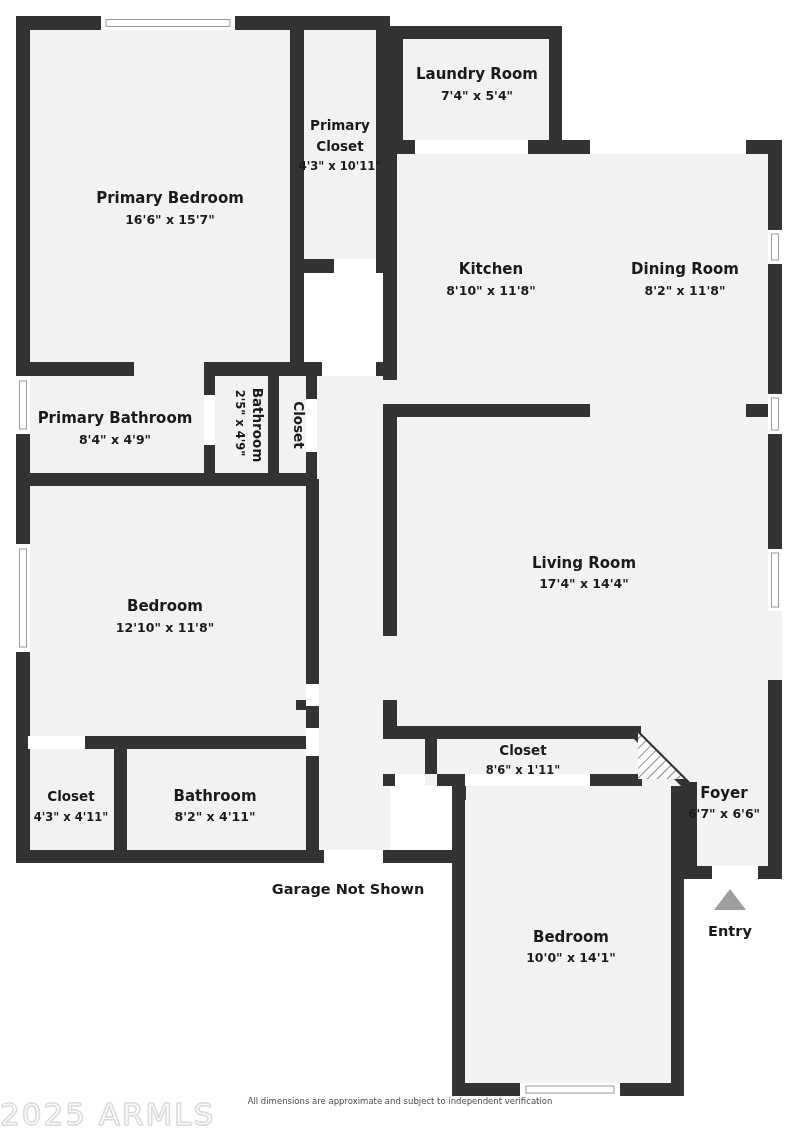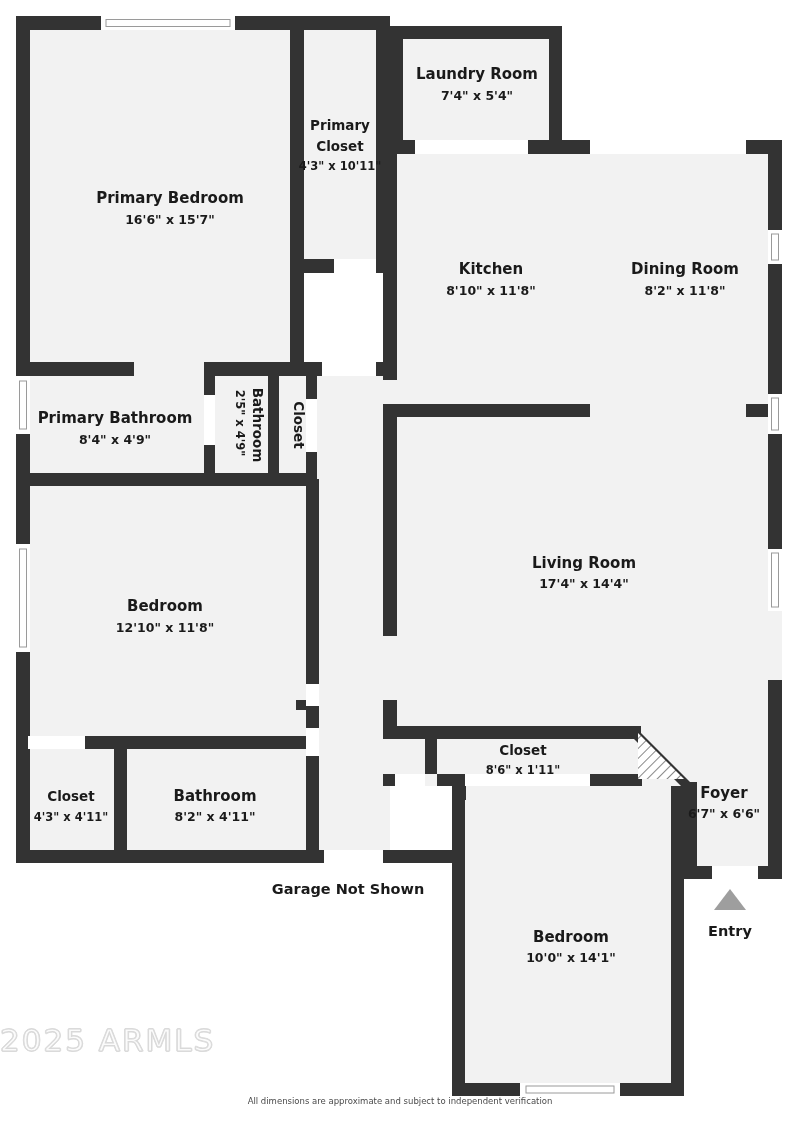--- a/index.html
+++ b/index.html
@@ -65,21 +65,21 @@
   }
   .disclaimer {
     font-family: "DejaVu Sans", "Liberation Sans", sans-serif;
     font-size: 8.5px;
     fill: #4a4a4a;
     text-anchor: middle;
   }
   .watermark {
     position: absolute;
     left: 0px;
-    top: 1022px;
+    top: 1096px;
     font-family: "DejaVu Sans", "Liberation Sans", sans-serif;
     font-size: 31px;
     letter-spacing: 2px;
     color: transparent;
     -webkit-text-stroke: 1px #d9d9d9;
     text-shadow: 0 0 0 #e8e8e8;
     white-space: nowrap;
     user-select: none;
   }
   .watermark-inner {

